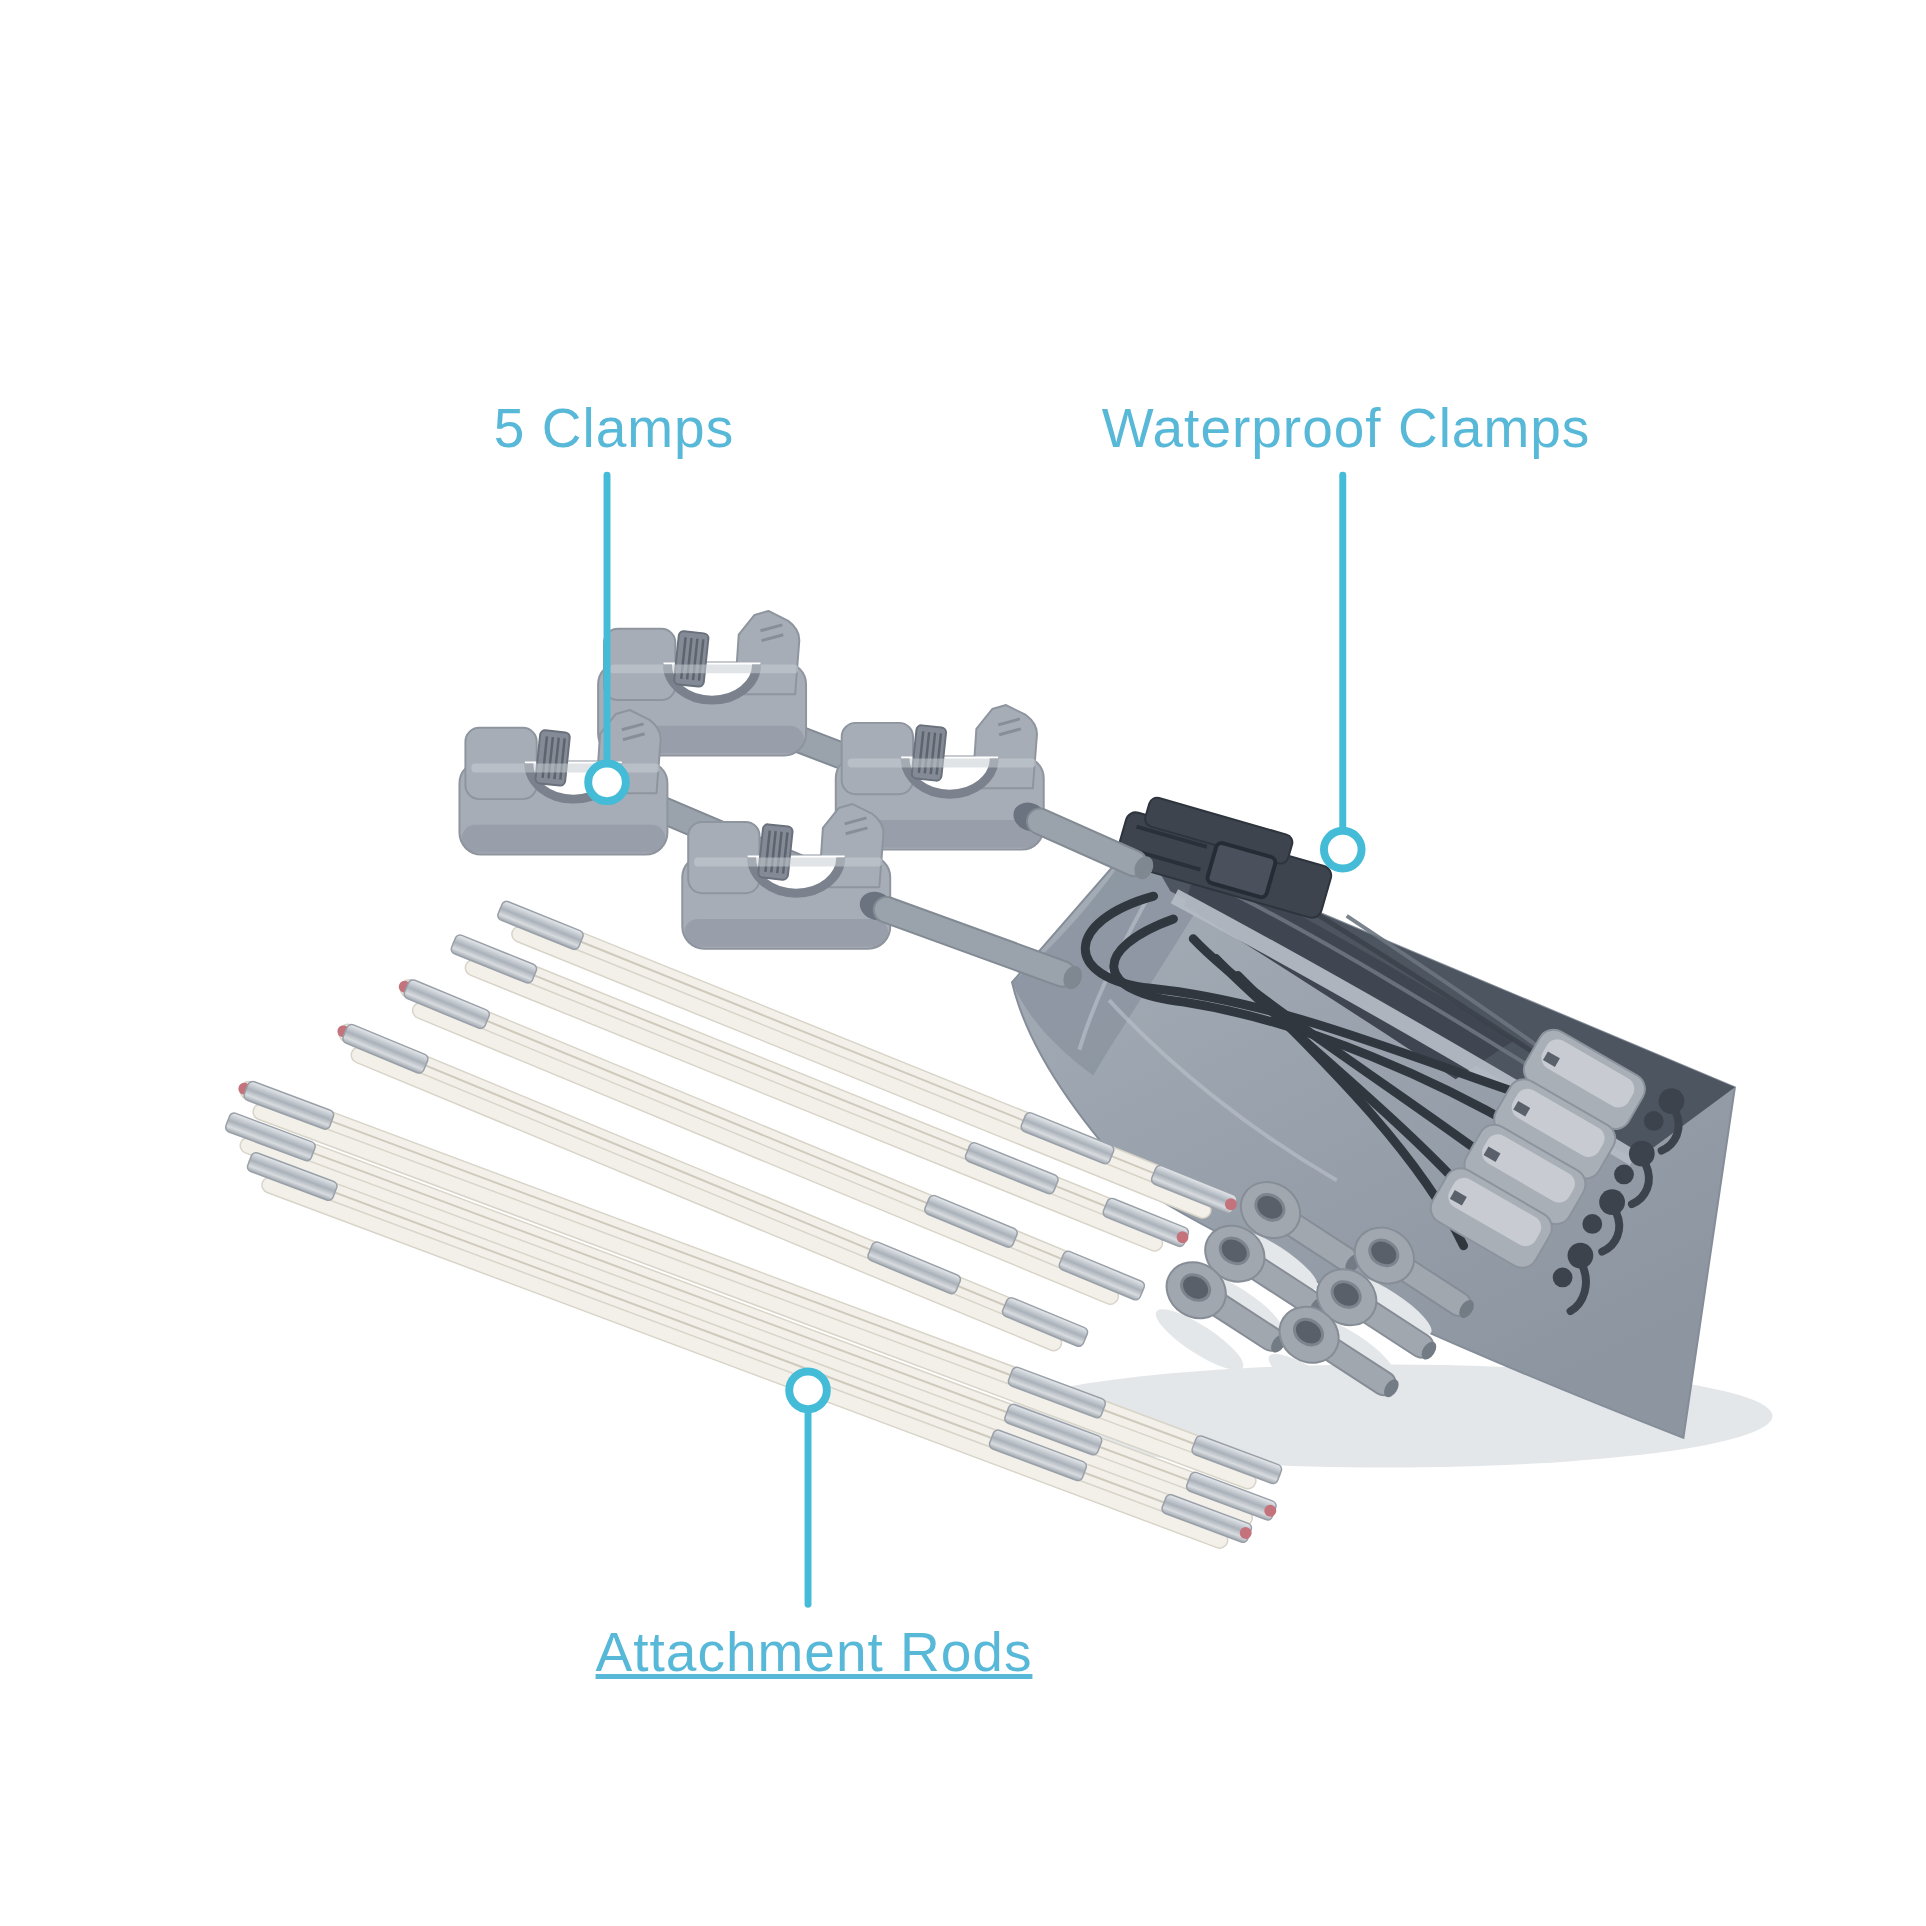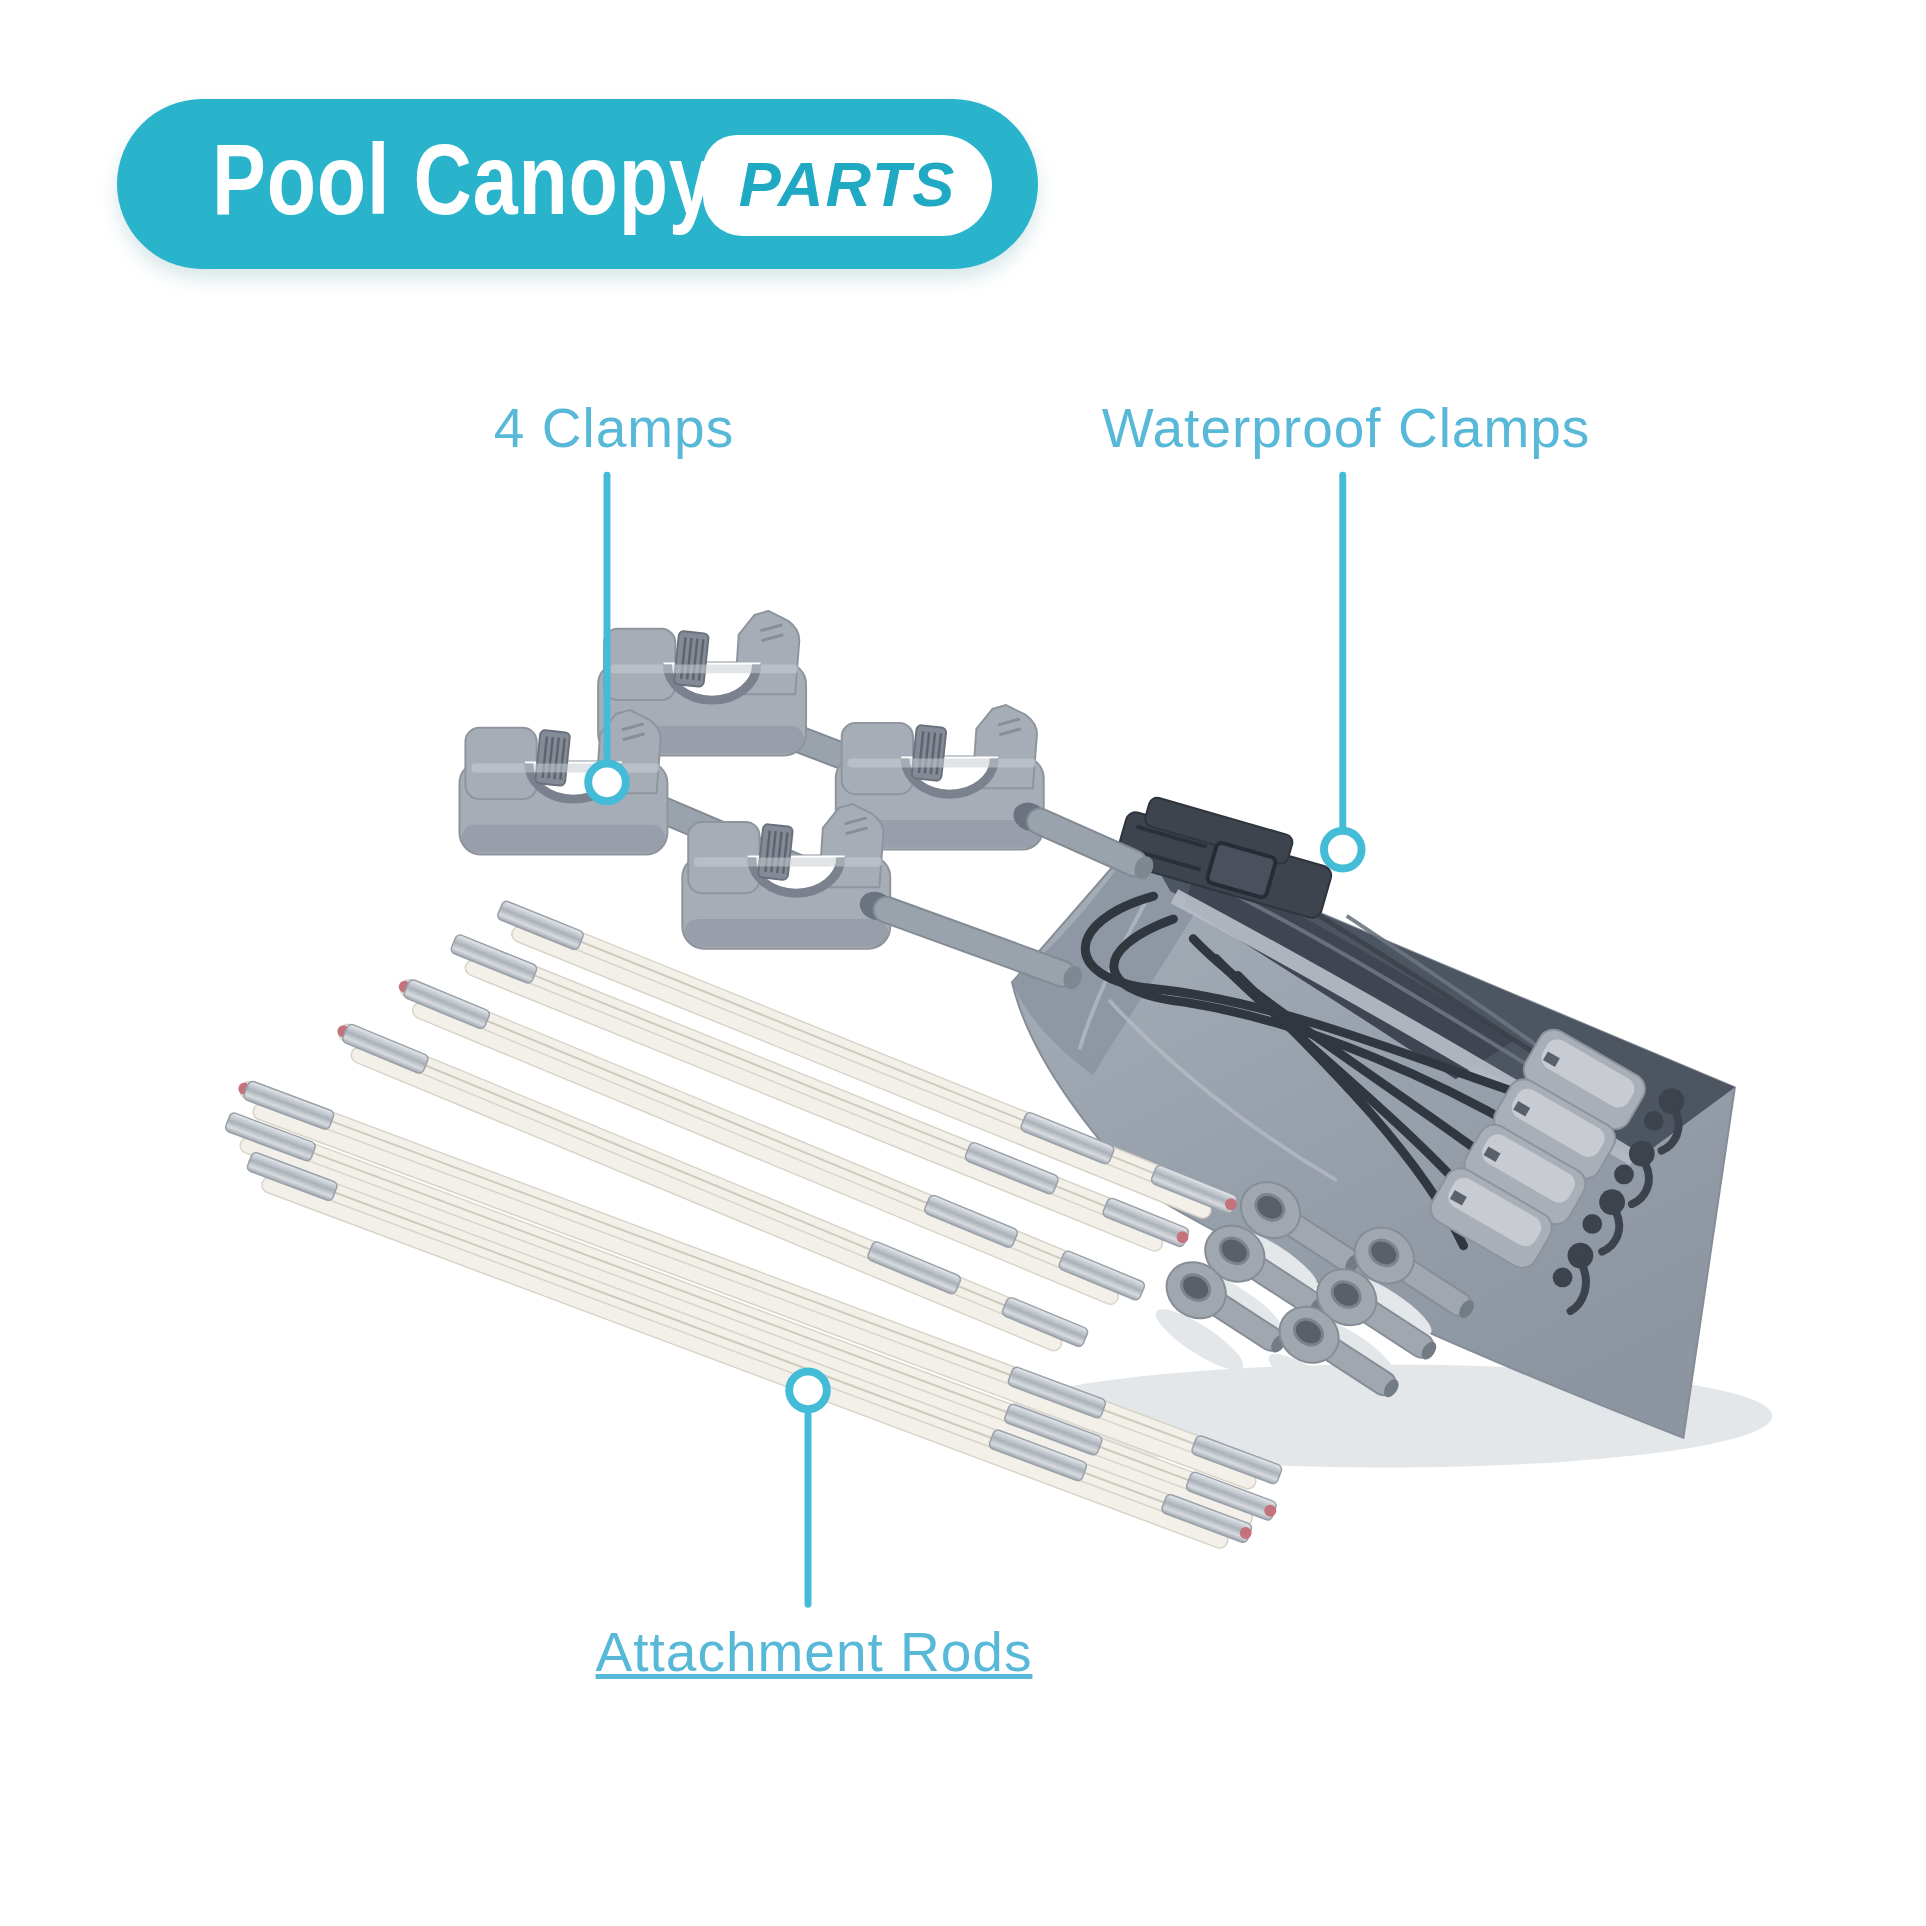--- a/index.html
+++ b/index.html
@@ -72,28 +72,22 @@
   .clipTop{fill:#c8ccd2;}
   .clipSlot{fill:#5a616b;}
   .knot{fill:#3c434d;}
   .knotStrand{stroke:#3c434d;stroke-width:8;fill:none;stroke-linecap:round;}
 </style>
 </head>
 <body>
 
 <div class="stage">
 
-  <div class="badge">
-    <span class="badge-title">Pool Canopy</span>
-    <span class="badge-tag">
-      <span class="badge-tag-label">PARTS</span>
-    </span>
-  </div>
-
-  <div class="callout-label" id="lbl-clamps">4 Clamps</div>
+
+  <div class="callout-label" id="lbl-clamps">5 Clamps</div>
   <div class="callout-label" id="lbl-canopy">Waterproof Clamps</div>
   <div class="callout-label" id="lbl-rods">Attachment Rods</div>
 
   <svg class="scene" width="1927" height="1927" viewBox="0 0 1946 1946">
     <defs>
       <linearGradient id="silver" x1="0" y1="0" x2="0" y2="1">
         <stop offset="0" stop-color="#e6eaee"></stop>
         <stop offset="0.45" stop-color="#aab1b9"></stop>
         <stop offset="0.75" stop-color="#d8dce0"></stop>
         <stop offset="1" stop-color="#9fa6ae"></stop>

